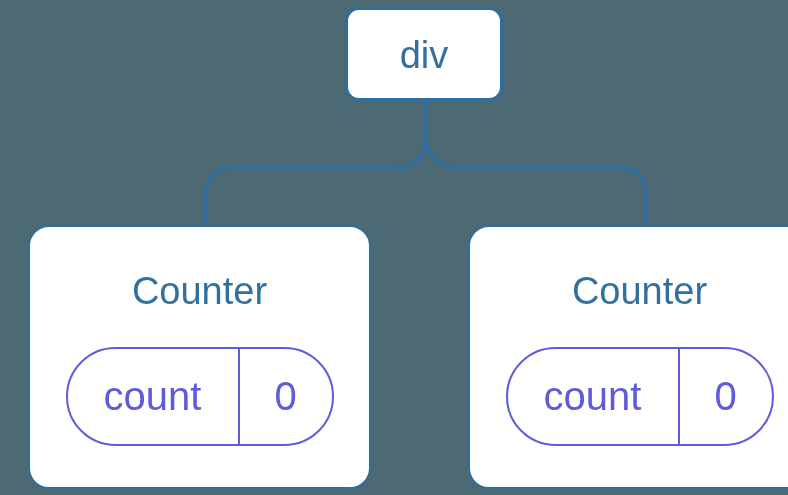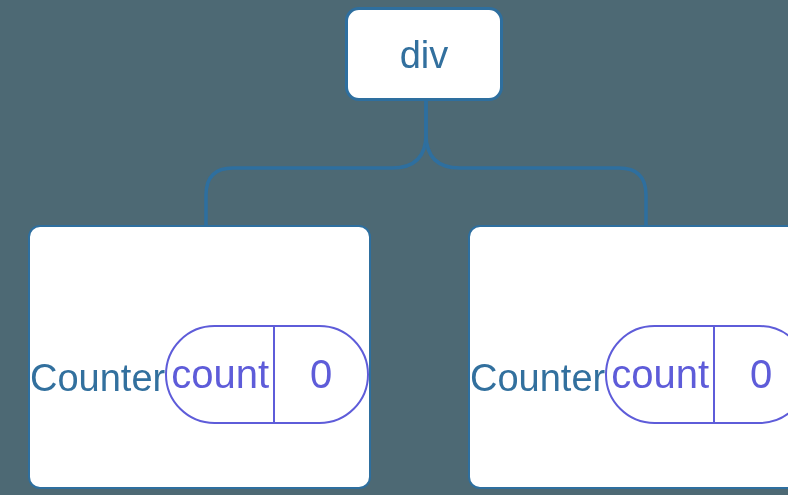--- a/index.html
+++ b/index.html
@@ -43,23 +43,23 @@
     fill:none;
     stroke:var(--blue);
     stroke-width:3.5px;
   }
   .counter-card{
     position:absolute;
     top:225px;
     width:343px;height:264px;
     background:var(--card);
     border:2.5px solid var(--blue);
-    border-radius:12px;
+    border-radius:21px;
     box-sizing:border-box;
-    display:flex;flex-direction:row;align-items:center;
+    display:flex;flex-direction:column;align-items:center;
   }
   .counter-card.left{left:3px;}
   .counter-card.right{left:443px;}
   .card-title{
     margin-top:44px;
     color:var(--label);
     font-size:38px;
     line-height:1.1;
   }
   .state-pill{

